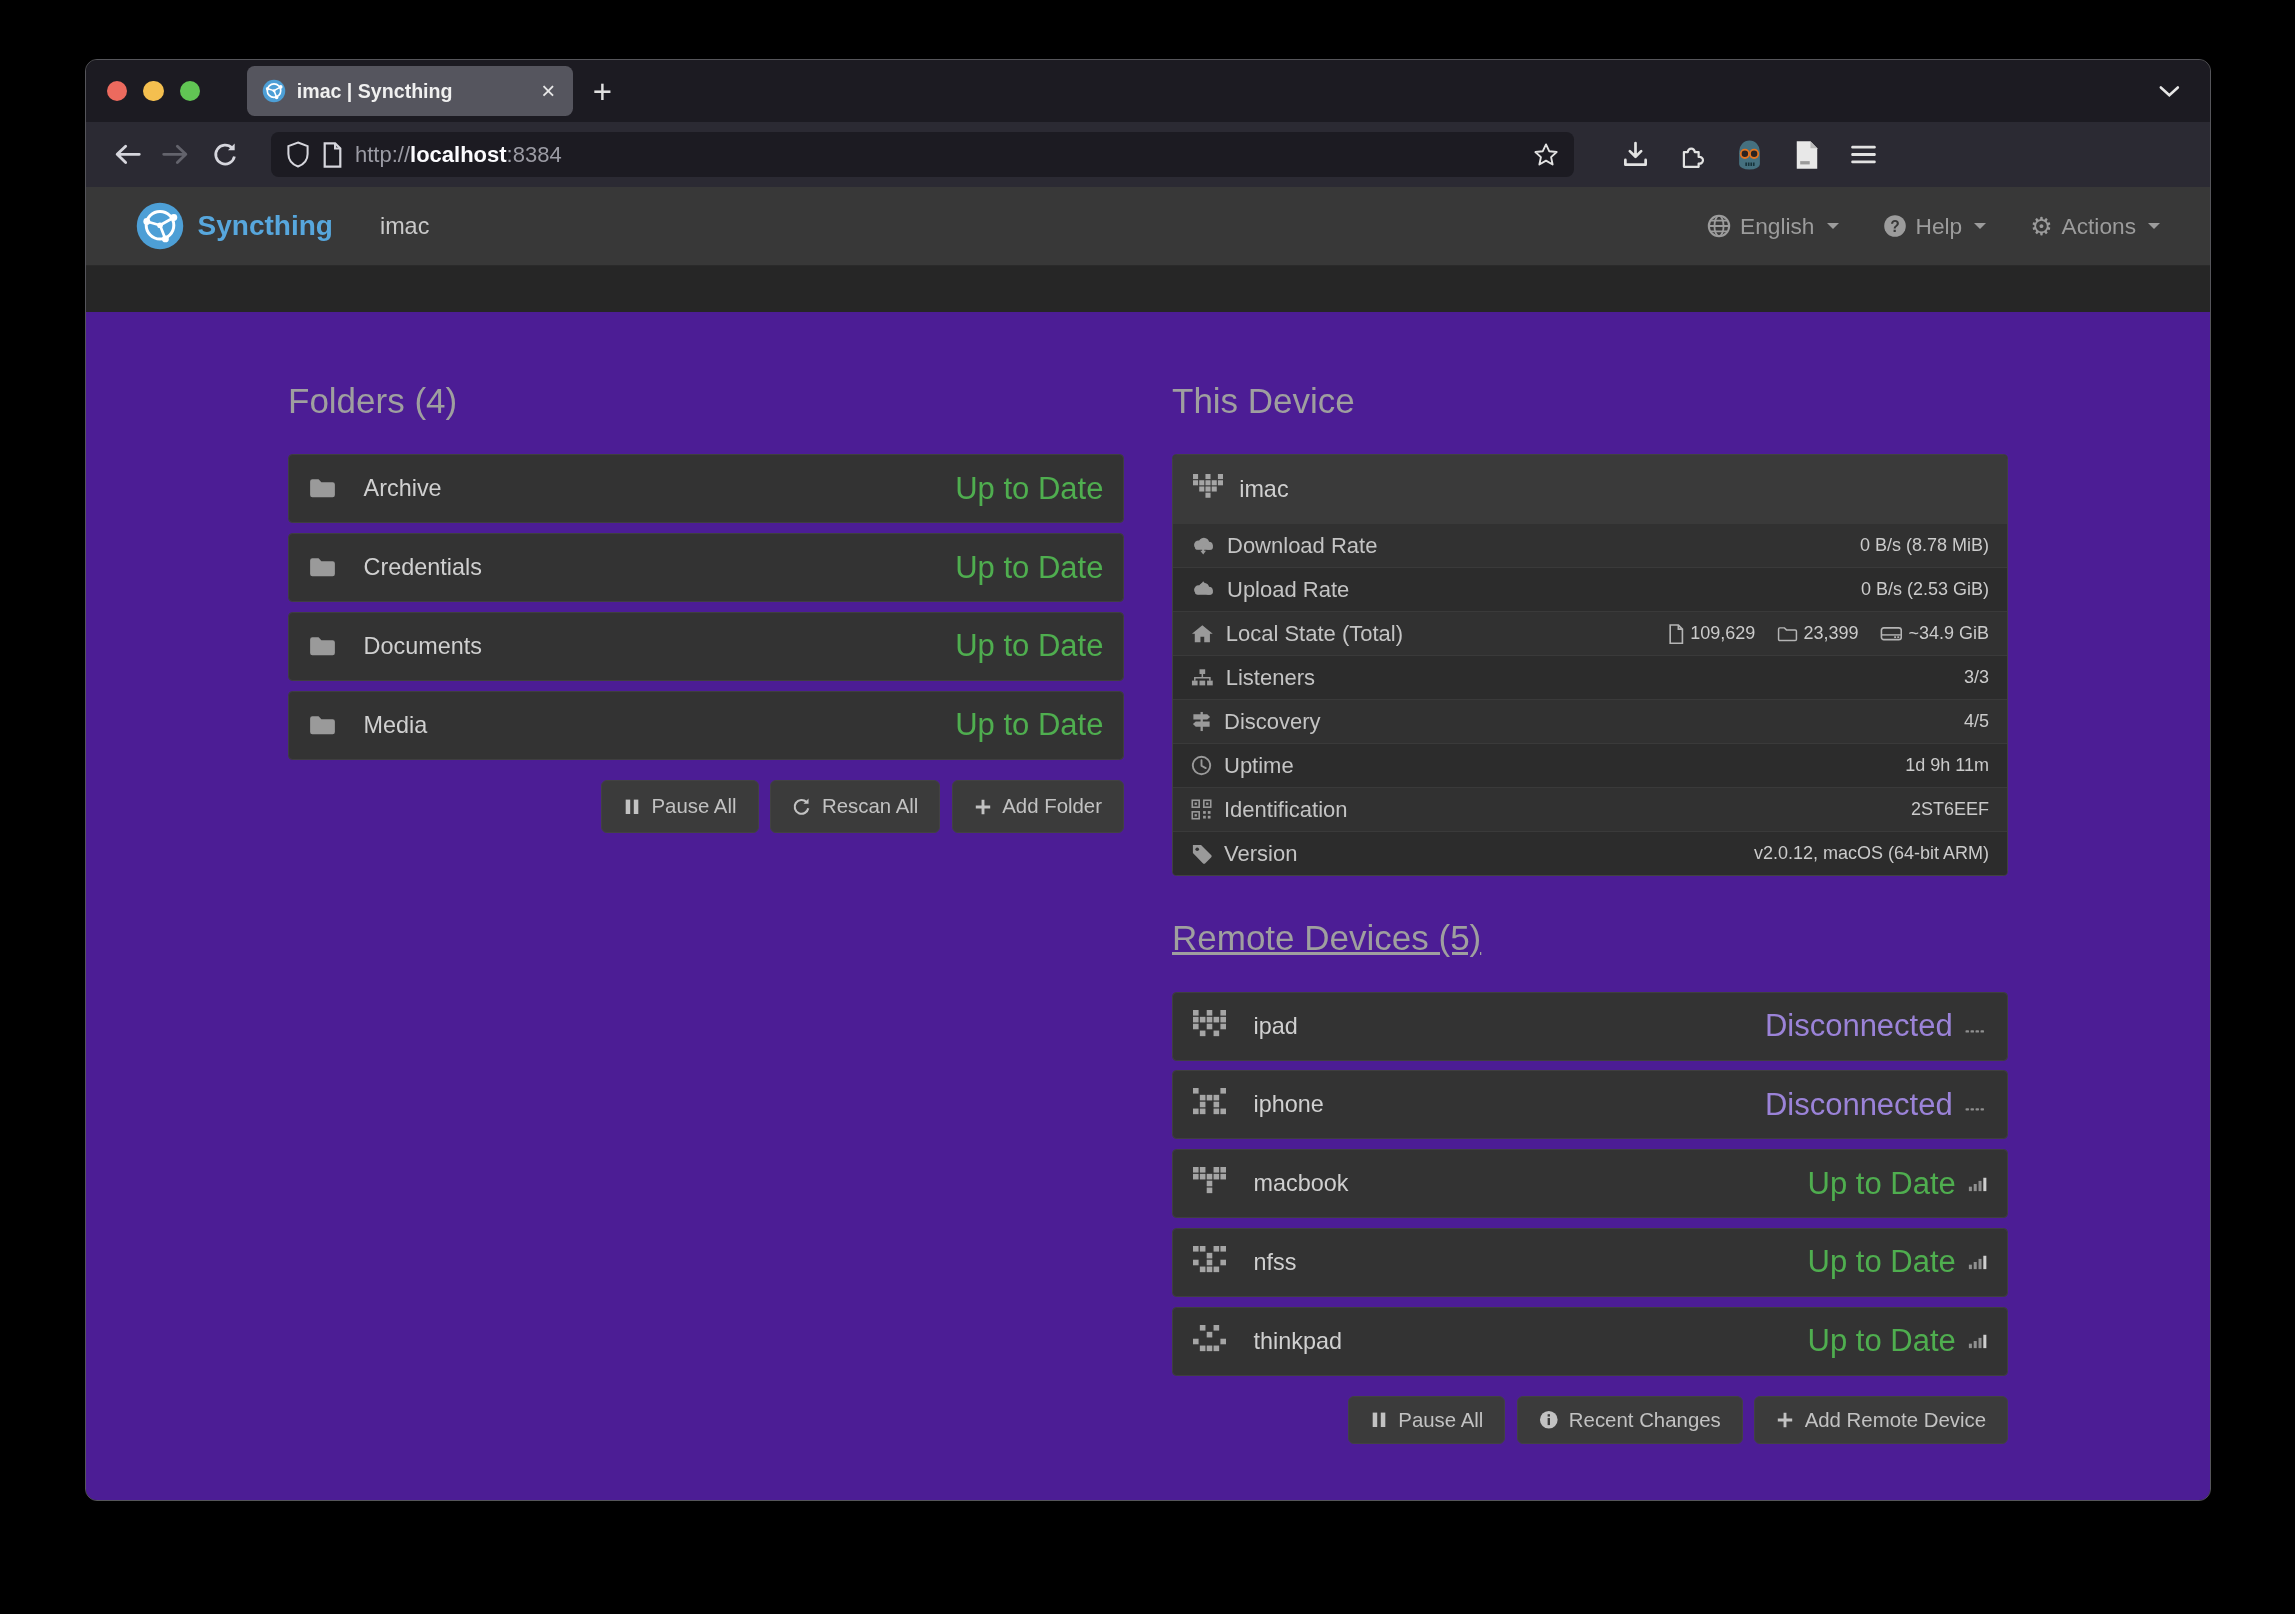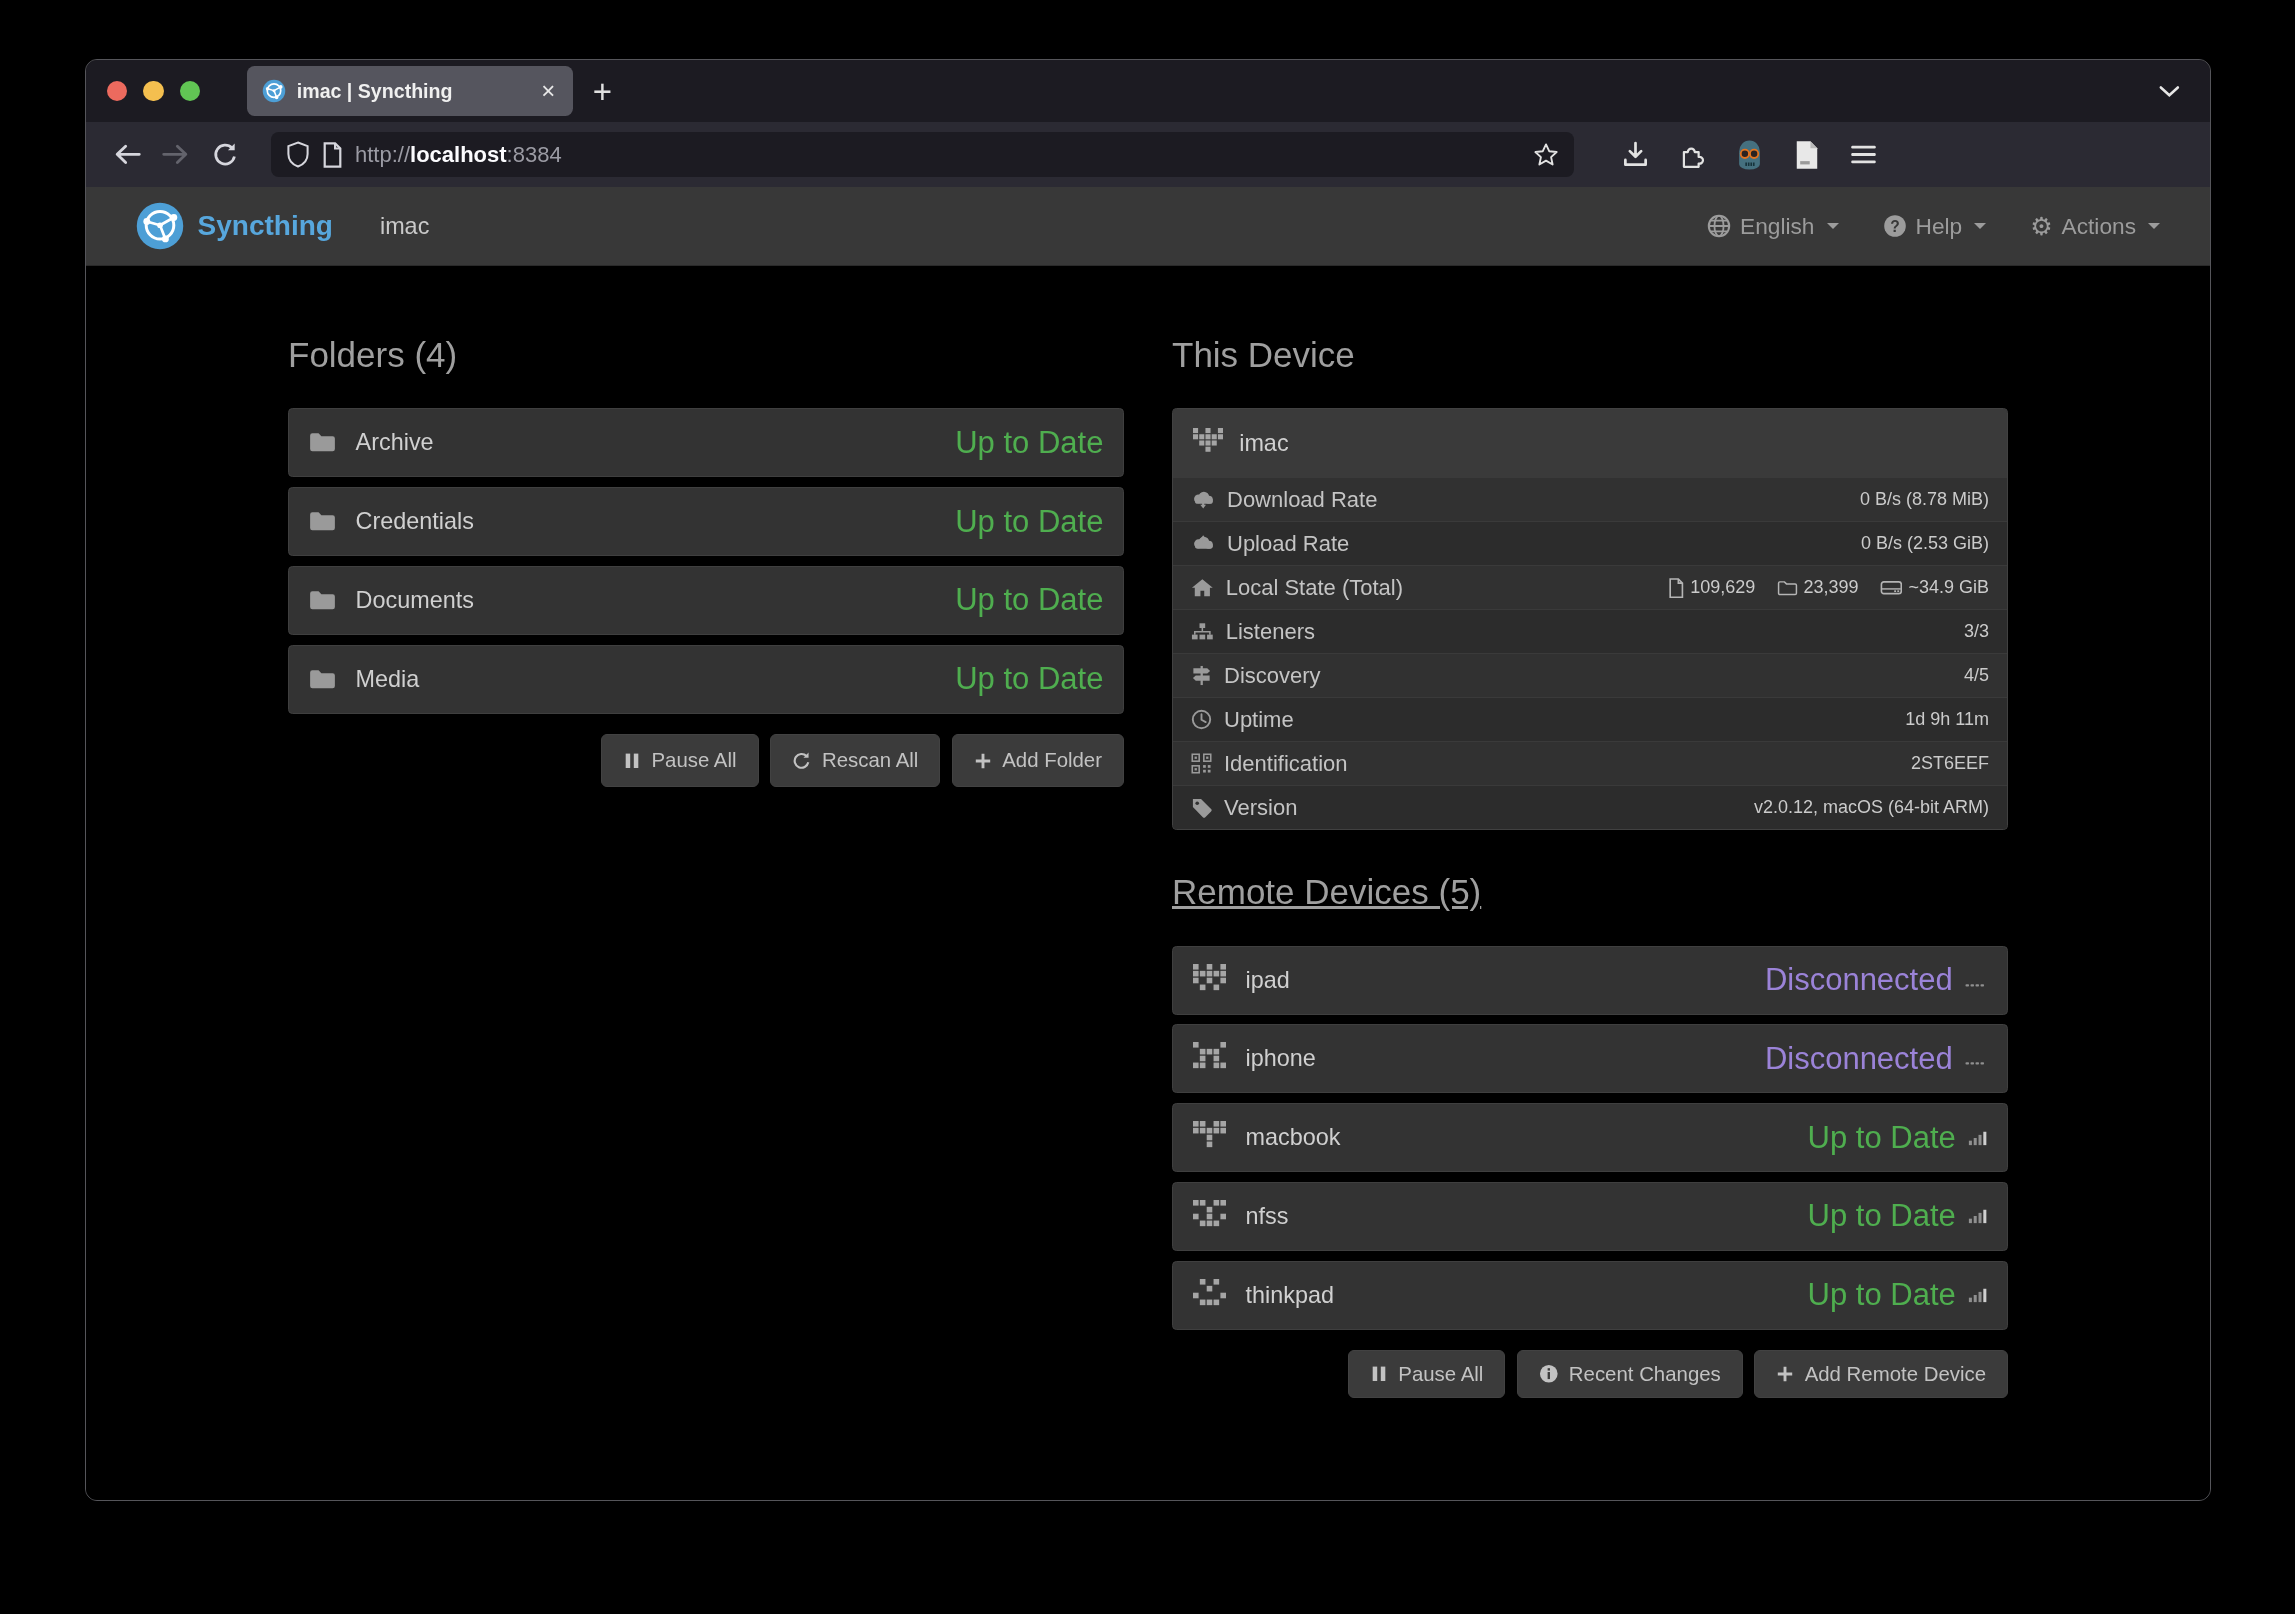--- a/index.html
+++ b/index.html
@@ -40,29 +40,29 @@
   .logo { width:48px; height:48px; flex:none; }
   .brand { color:#57a7dd; font-size:28px; font-weight:bold; margin-left:13.6px; }
   .page-device { color:#c9c9c9; font-size:23.4px; margin-left:47px; }
   .menus { margin-left:auto; display:flex; align-items:flex-start; gap:44px; }
   .menu { display:flex; align-items:center; gap:9px; color:#9c9c9c; font-size:22.7px; }
   .caret { width:0; height:0; border-left:6px solid transparent; border-right:6px solid transparent;
            border-top:6.8px solid #9c9c9c; margin-left:3px; }
   .gear-glyph { font-size:25px; line-height:1; }
 
   
-  .content { flex:1; background:#000000; overflow:hidden; }
+  .content { flex:1; background:#4c1d95; overflow:hidden;margin-top:46px; }
   .container { width:1720px; margin:0 auto; padding-top:69px; display:flex; gap:48px; }
   .col { width:837px; }
   h2 { font-size:35px; font-weight:400; color:#9f9f9f; line-height:1.15; margin:0 0 33px; }
   h2.second { margin-top:42px;text-decoration:underline; }
 
   
   .rowlist .lrow { height:69px; background:#333333; border:0.8px solid #3f3f3f; border-radius:4.5px;
-                   display:flex; align-items:center; padding:0 19.6px; gap:20px; margin-bottom:9.8px; }
+                   display:flex; align-items:center; padding:0 19.6px; gap:28px; margin-bottom:9.8px; }
   .lrow .name { color:#d0d0d0; font-size:23.4px; }
   .lrow .status { margin-left:auto; font-size:31px; display:flex; align-items:center; gap:12px; }
   .st-green { color:#4fae4f; } .st-purple { color:#9b83d8; }
 
   .identicon { width:33px; height:33px; flex:none; }
   .identicon svg { width:100%; height:100%; display:block; }
   .identicon-sm { width:30px; height:30px; }
 
   
   .btn-row { display:flex; justify-content:flex-end; gap:11.3px; margin-top:20.4px; }

